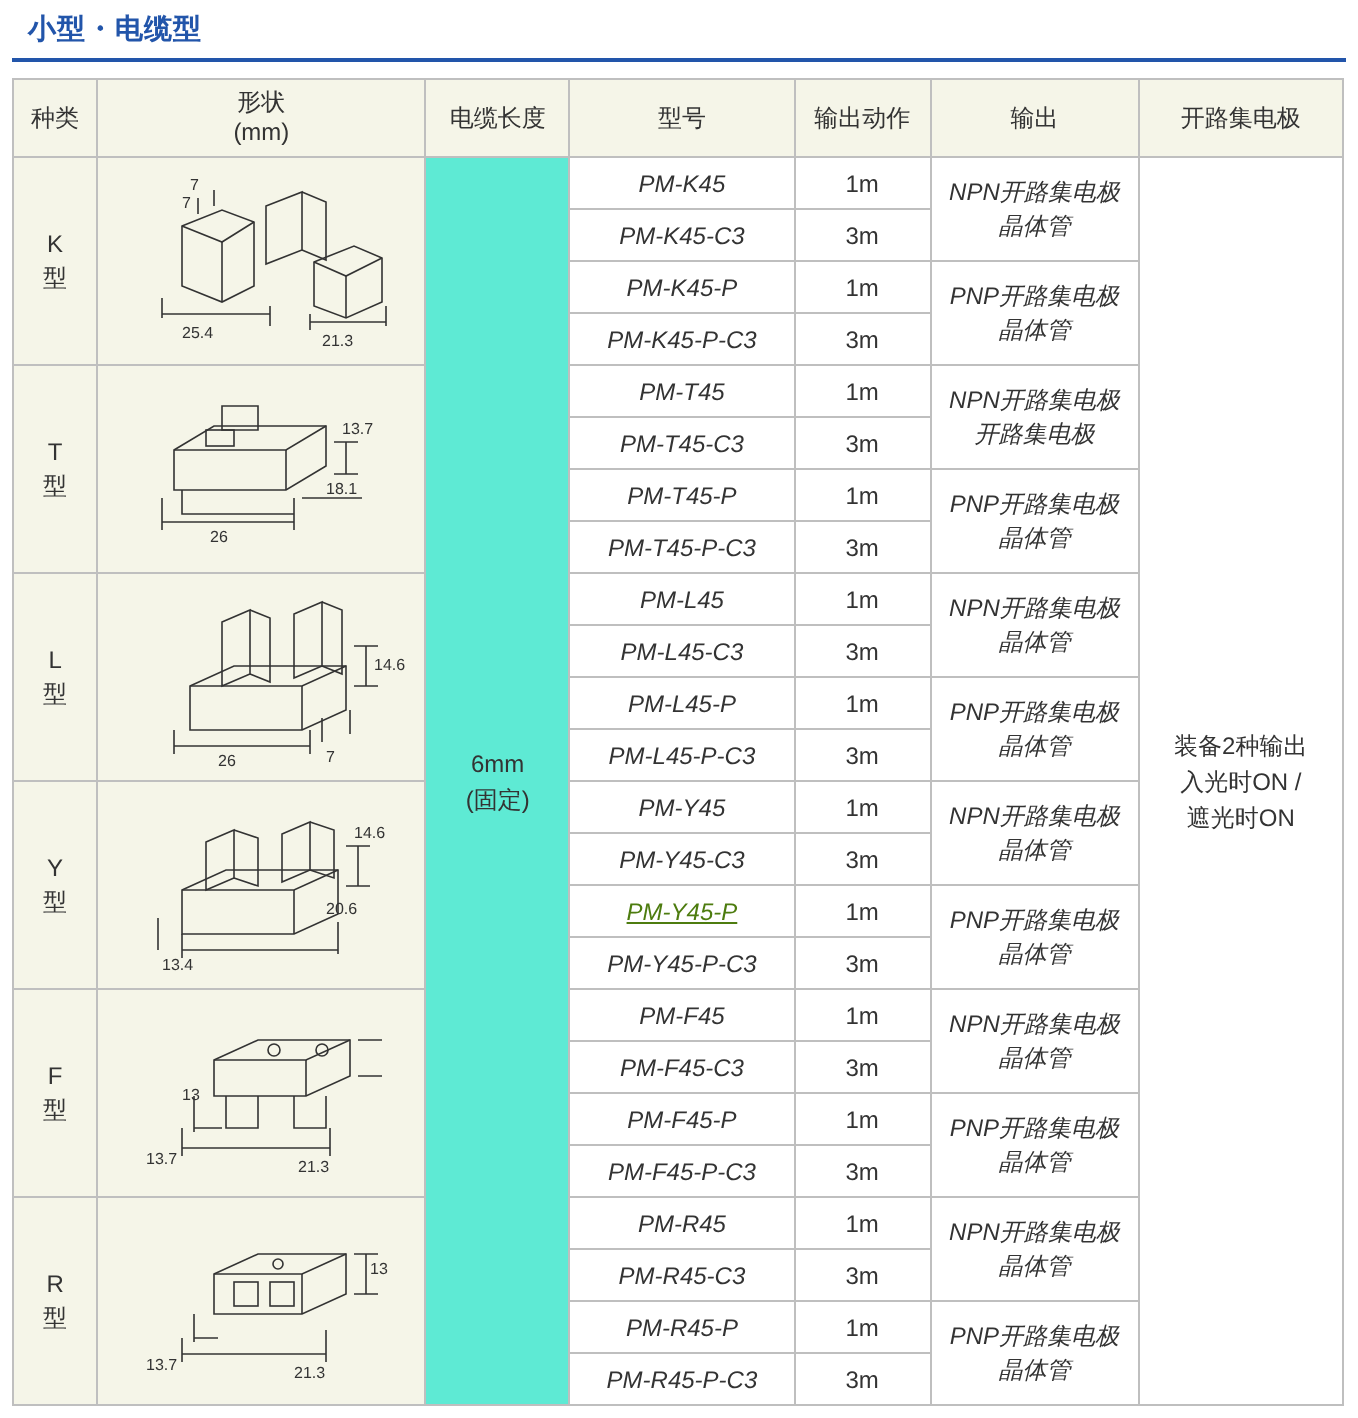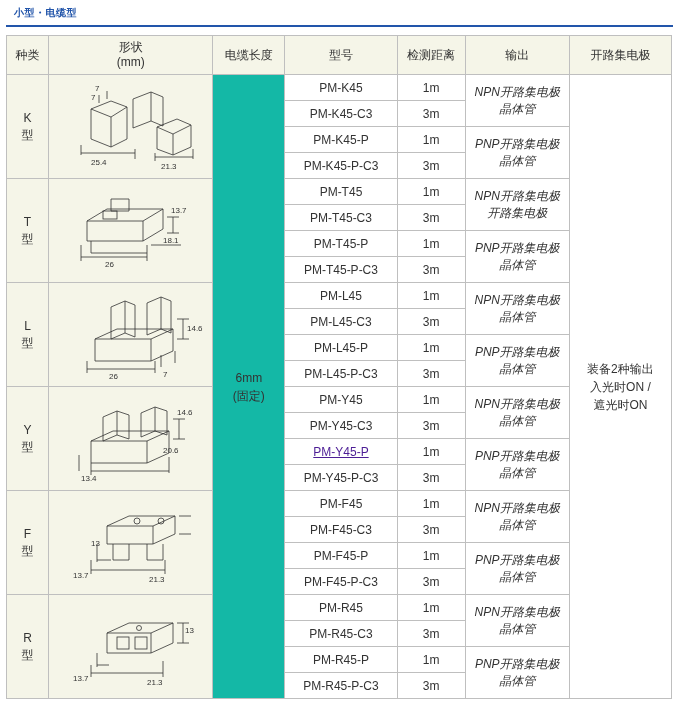--- a/index.html
+++ b/index.html
@@ -16,21 +16,21 @@
     overflow: hidden;
   }
   .page {
     position: relative;
     width: 679px;
     height: 709px;
     box-sizing: border-box;
   }
   .page-title {
     color: #2255aa;
-    font-size: 10px;
+    font-size: 14px;
     font-weight: bold;
     padding: 6px 0 5px 8px;
     border-bottom: 2px solid #2255aa;
     margin: 0 6px 0 6px;
     letter-spacing: 0.5px;
   }
   table.spec {
     border-collapse: collapse;
     table-layout: fixed;
     margin: 8px 6px 0 6px;
@@ -65,33 +65,34 @@
     background: #f5f5e8;
     font-size: 12px;
     line-height: 1.35;
     color: #333333;
   }
   td.shape-cell {
     background: #f5f5e8;
     padding: 2px 0;
   }
   td.dist-cell {
-    background: #14b8a6;
+    background: #5eead4;
     line-height: 1.5;
     font-size: 12px;
   }
   td.model-cell {
     text-align: left;
     padding-left: 10px;
     height: 25px;
     color: #3a3a8c;
     font-size: 12px;
+    font-style: italic;
   }
   td.model-cell .link {
-    color: #4c1d95;
+    color: #4d7c0f;
     text-decoration: underline;
     cursor: pointer;
   }
   td.cable-cell {
     text-align: left;
     padding-left: 10px;
     height: 25px;
   }
   td.output-cell {
     text-align: left;
@@ -126,21 +127,21 @@
     </colgroup>
     <thead>
       <tr>
         <th>种类</th>
         <th>
           <div>形状</div>
           <div>(mm)</div>
         </th>
         <th>电缆长度</th>
         <th>型号</th>
-        <th>检测距离</th>
+        <th>输出动作</th>
         <th>输出</th>
         <th>开路集电极</th>
       </tr>
     </thead>
     <tbody>
 
       <tr>
         <td class="kind-cell" rowspan="4">
           <div>K</div>
           <div>型</div>

